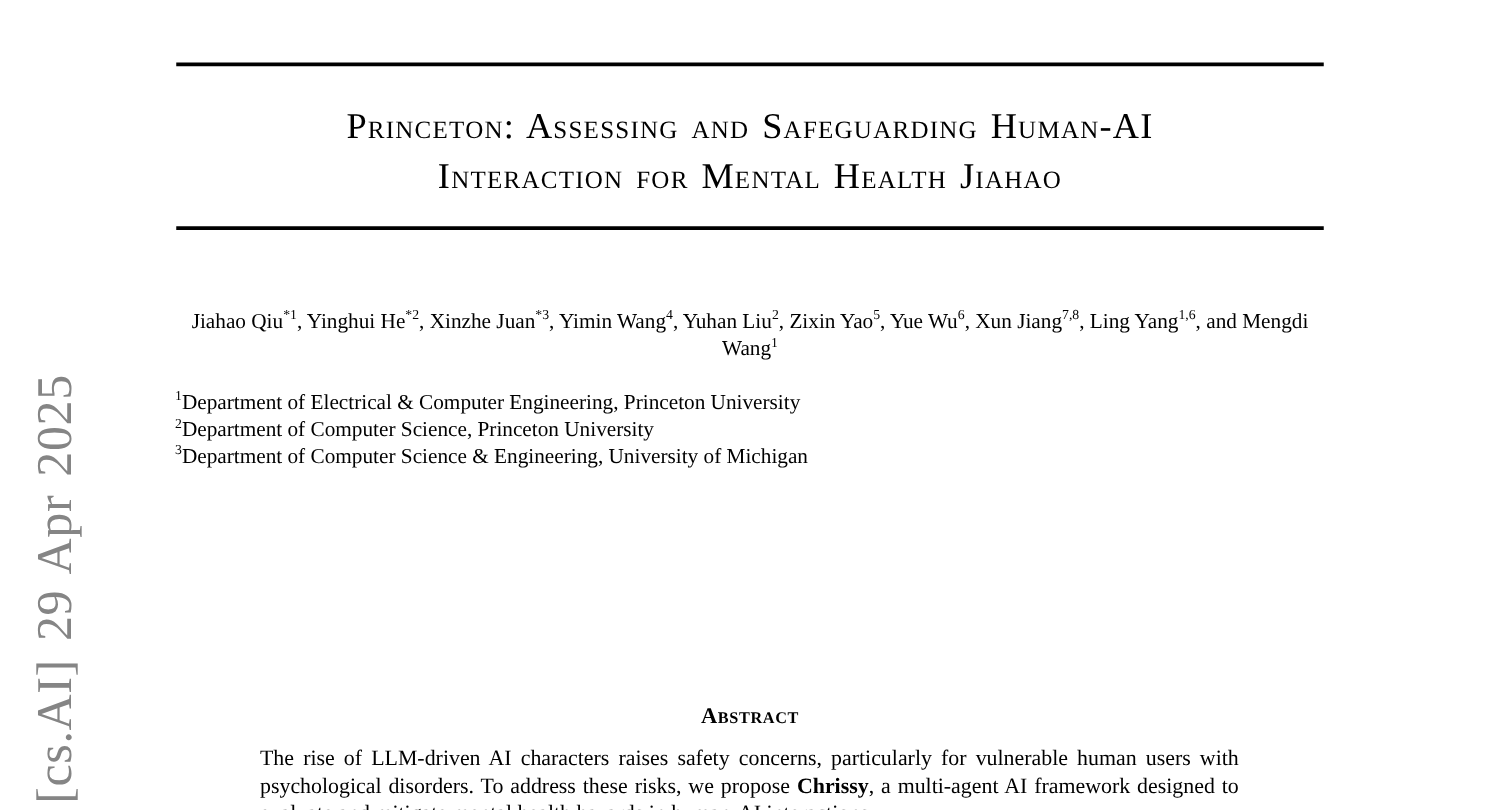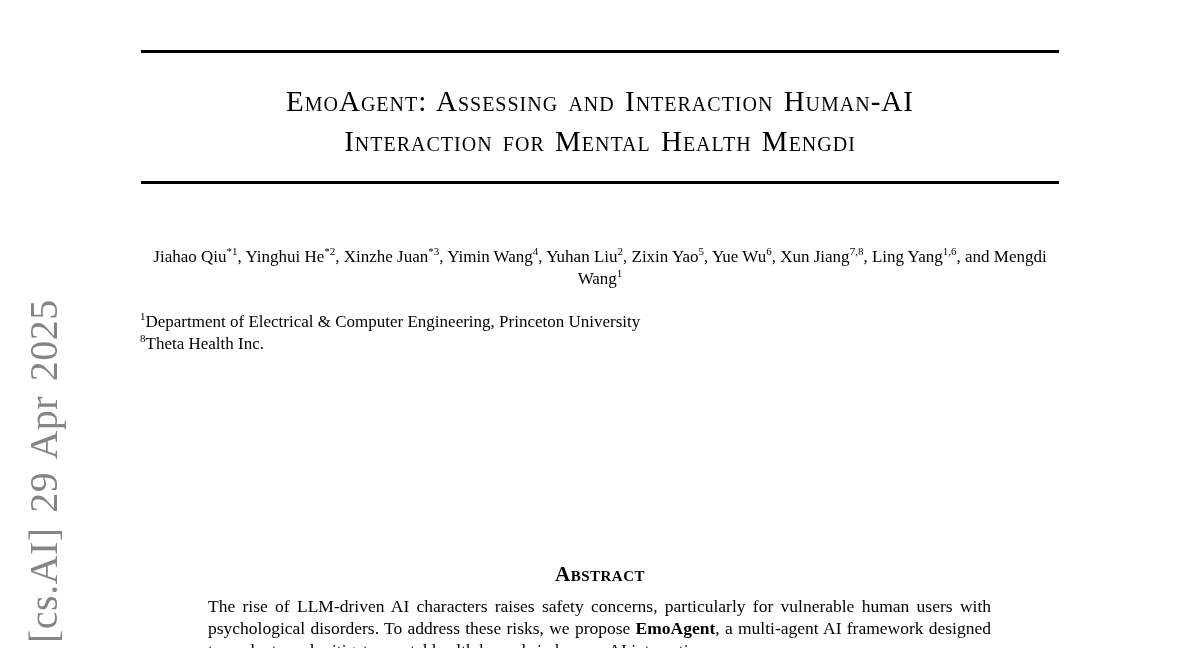--- a/index.html
+++ b/index.html
@@ -76,21 +76,21 @@
     line-height: 21.6px;
   }
 
   .abstract-heading {
     position: absolute;
     left: 208px;
     top: 562px;
     width: 784px;
     text-align: center;
     font-weight: bold;
-    font-size: 21px;
+    font-size: 18px;
     font-variant: small-caps;
     letter-spacing: 0.5px;
   }
 
   .abstract-body {
     position: absolute;
     left: 208px;
     top: 596px;
     width: 783px;
     margin: 0;
@@ -103,32 +103,33 @@
 </head>
 <body>
 
 <div class="page">
 
   <div class="watermark" style="color: rgb(133, 133, 133);">[cs.AI] 29 Apr 2025</div>
 
   <div class="rule rule-top"></div>
 
   <h1 class="title-block" style="margin:0; font-weight:normal;">
-    <div>EmoAgent: Assessing and Interaction Human-AI</div>
-    <div>Interaction for Mental Health Mengdi</div>
+    <div>Princeton: Assessing and Safeguarding Human-AI</div>
+    <div>Interaction for Mental Health Jiahao</div>
   </h1>
 
   <div class="rule rule-bottom"></div>
 
   <div class="authors"><span>Jiahao Qiu</span><sup>*1</sup>, <span>Yinghui He</span><sup>*2</sup>, <span>Xinzhe Juan</span><sup>*3</sup>, <span>Yimin Wang</span><sup>4</sup>, <span>Yuhan Liu</span><sup>2</sup>, <span>Zixin Yao</span><sup>5</sup>, <span>Yue Wu</span><sup>6</sup>, <span>Xun Jiang</span><sup>7,8</sup>, <span>Ling Yang</span><sup>1,6</sup>, and <span>Mengdi Wang</span><sup>1</sup></div>
 
   <div class="affiliations">
       <div><sup>1</sup>Department of Electrical &amp; Computer Engineering, Princeton University</div>
-      <div><sup>8</sup>Theta Health Inc.</div>
+      <div><sup>2</sup>Department of Computer Science, Princeton University</div>
+      <div><sup>3</sup>Department of Computer Science &amp; Engineering, University of Michigan</div>
     </div>
 
   <div class="abstract-heading">Abstract</div>
 
   <p class="abstract-body">
-    <span>The rise of LLM-driven AI characters raises safety concerns, particularly for vulnerable human users with psychological disorders. To address these risks, we propose </span><b>EmoAgent</b><span>, a multi-agent AI framework designed to evaluate and mitigate mental health hazards in human-AI interactions.</span>
+    <span>The rise of LLM-driven AI characters raises safety concerns, particularly for vulnerable human users with psychological disorders. To address these risks, we propose </span><b>Chrissy</b><span>, a multi-agent AI framework designed to evaluate and mitigate mental health hazards in human-AI interactions.</span>
   </p>
 
 </div>
 
 </body></html>

